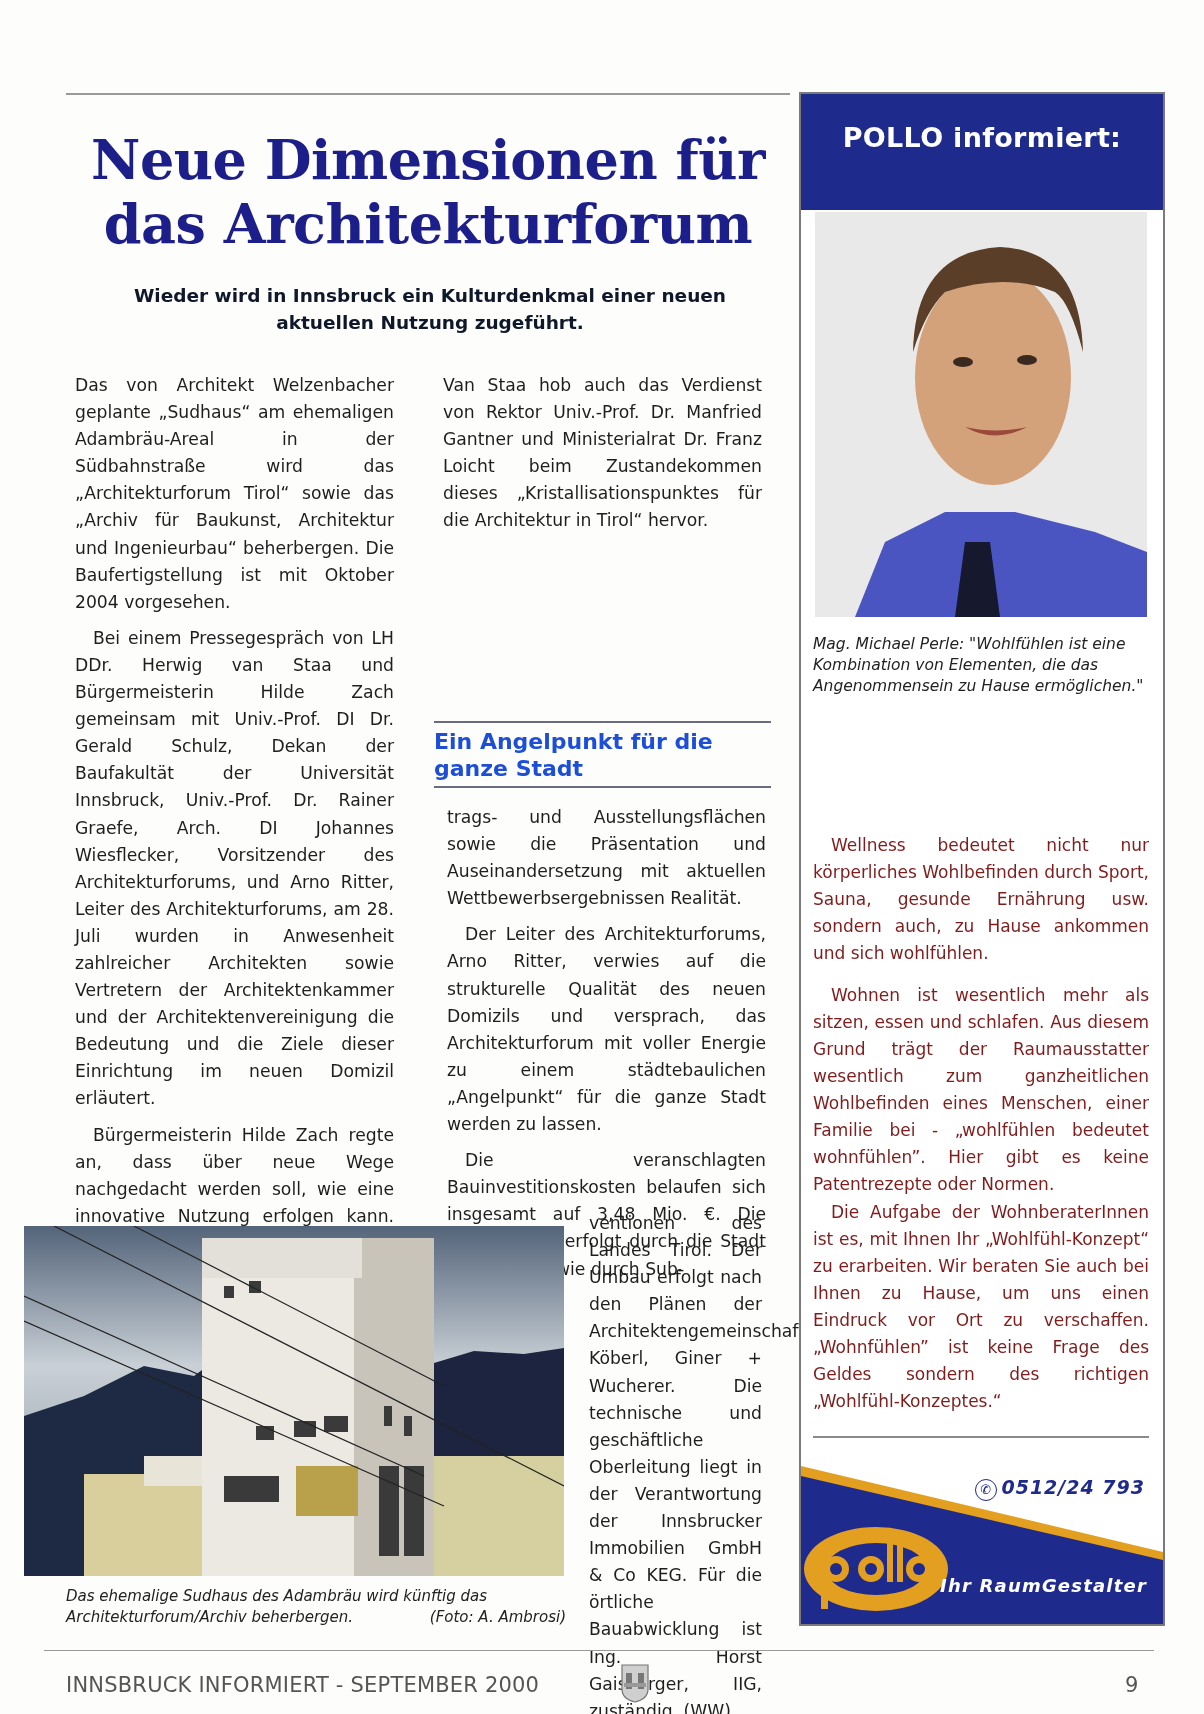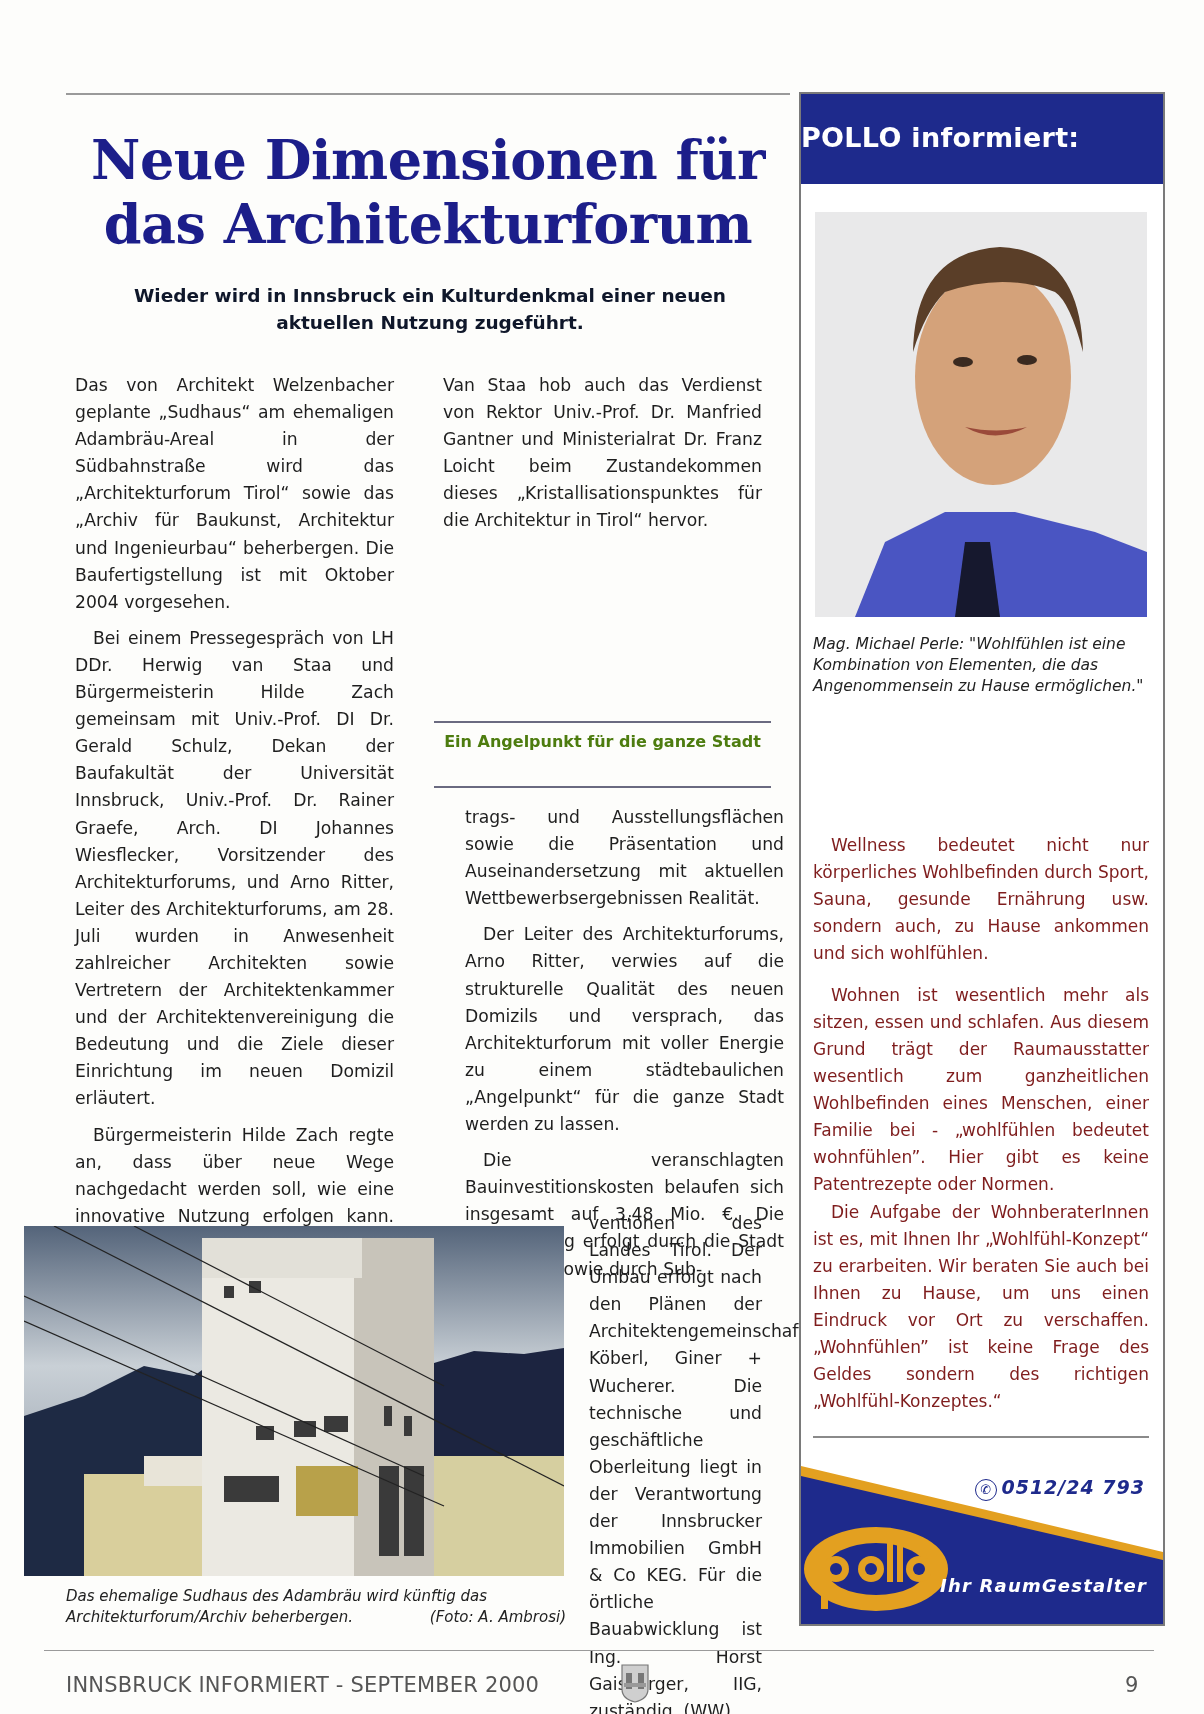--- a/index.html
+++ b/index.html
@@ -18,40 +18,40 @@
       position: absolute; left: 90px; top: 282px; width: 680px; text-align: center;
       font-weight: bold; font-size: 18.5px; line-height: 27px; color: #0f172a;
     }
     .col { position: absolute; font-size: 17.2px; line-height: 27.1px; text-align: justify; color: #1e1e1e; }
     .col p { margin: 9px; text-indent: 18px; }
     .col p.noindent { text-indent: 0; }
     #col1 { left: 66px; top: 363px; width: 337px; }
     #col2a { left: 434px; top: 363px; width: 337px; }
     #sub-rule-top { left: 434px; top: 721px; width: 337px; height: 2px; background: #6a6a80; }
     #subheading {
-      position: absolute; left: 434px; top: 728px; width: 337px; text-align: center;
-      font-weight: bold; color: #4d7c0f; font-size: 16px; line-height: 27px;
+      position: absolute; left: 434px; top: 728px; width: 337px; text-align: left;
+      font-weight: bold; color: #1d4ed8; font-size: 22px; line-height: 27px;
     }
     #sub-rule-bot { left: 434px; top: 786px; width: 337px; height: 2px; background: #6a6a80; }
-    #col2b { left: 456px; top: 795px; width: 337px; }
+    #col2b { left: 438px; top: 795px; width: 337px; }
     #col2c { left: 580px; top: 1201px; width: 191px; }
     #photo {
       position: absolute; left: 24px; top: 1226px; width: 540px; height: 350px; overflow: hidden;
       background: linear-gradient(#6c7a8c 0%, #b8c2cc 35%, #4a5a73 60%, #2a3048 100%);
     }
     #caption {
       position: absolute; left: 66px; top: 1586px; width: 500px; font-style: italic;
       font-size: 15px; line-height: 21px; color: #222;
     }
     #caption .credit { float: right; }
     
     #ad { position: absolute; left: 799px; top: 92px; width: 362px; height: 1530px; border: 2px solid #7a7a7a; background: #fff; }
     #ad-header {
-      position: absolute; left: 0; top: 0; width: 362px; height: 90px; background: #1e2a8c;
-      color: #fff; font-weight: bold; font-size: 27px; line-height: 88px; text-align: left; letter-spacing: 0.3px;
+      position: absolute; left: 0; top: 0; width: 362px; height: 116px; background: #1e2a8c;
+      color: #fff; font-weight: bold; font-size: 27px; line-height: 88px; text-align: center; letter-spacing: 0.3px;
     }
     #portrait { position: absolute; left: 14px; top: 118px; width: 332px; height: 405px; overflow: hidden; background: #e6e6e8; }
     #portrait-caption {
       position: absolute; left: 12px; top: 540px; width: 336px; font-style: italic; font-size: 15.5px;
       line-height: 21px; color: #222;
     }
     #ad-heading {
       position: absolute; left: 0; top: 645px; width: 362px; text-align: center; font-family: "DejaVu Serif", serif;
       font-weight: bold; font-size: 25px; line-height: 34px; color: #111;
     }

